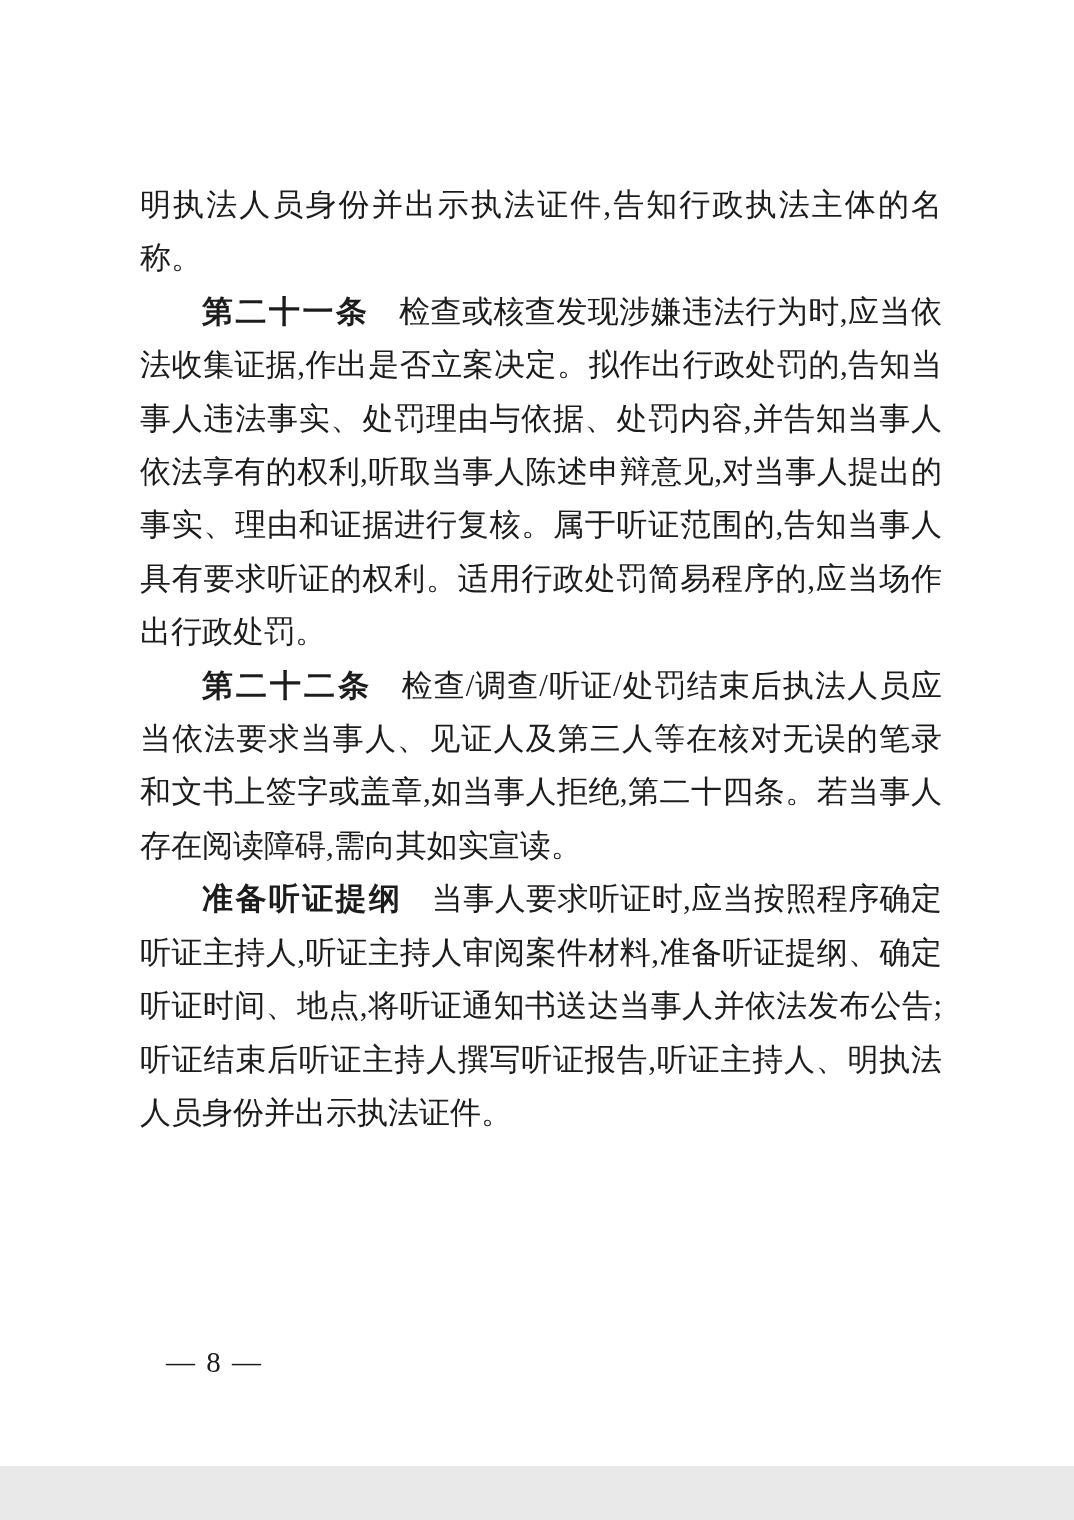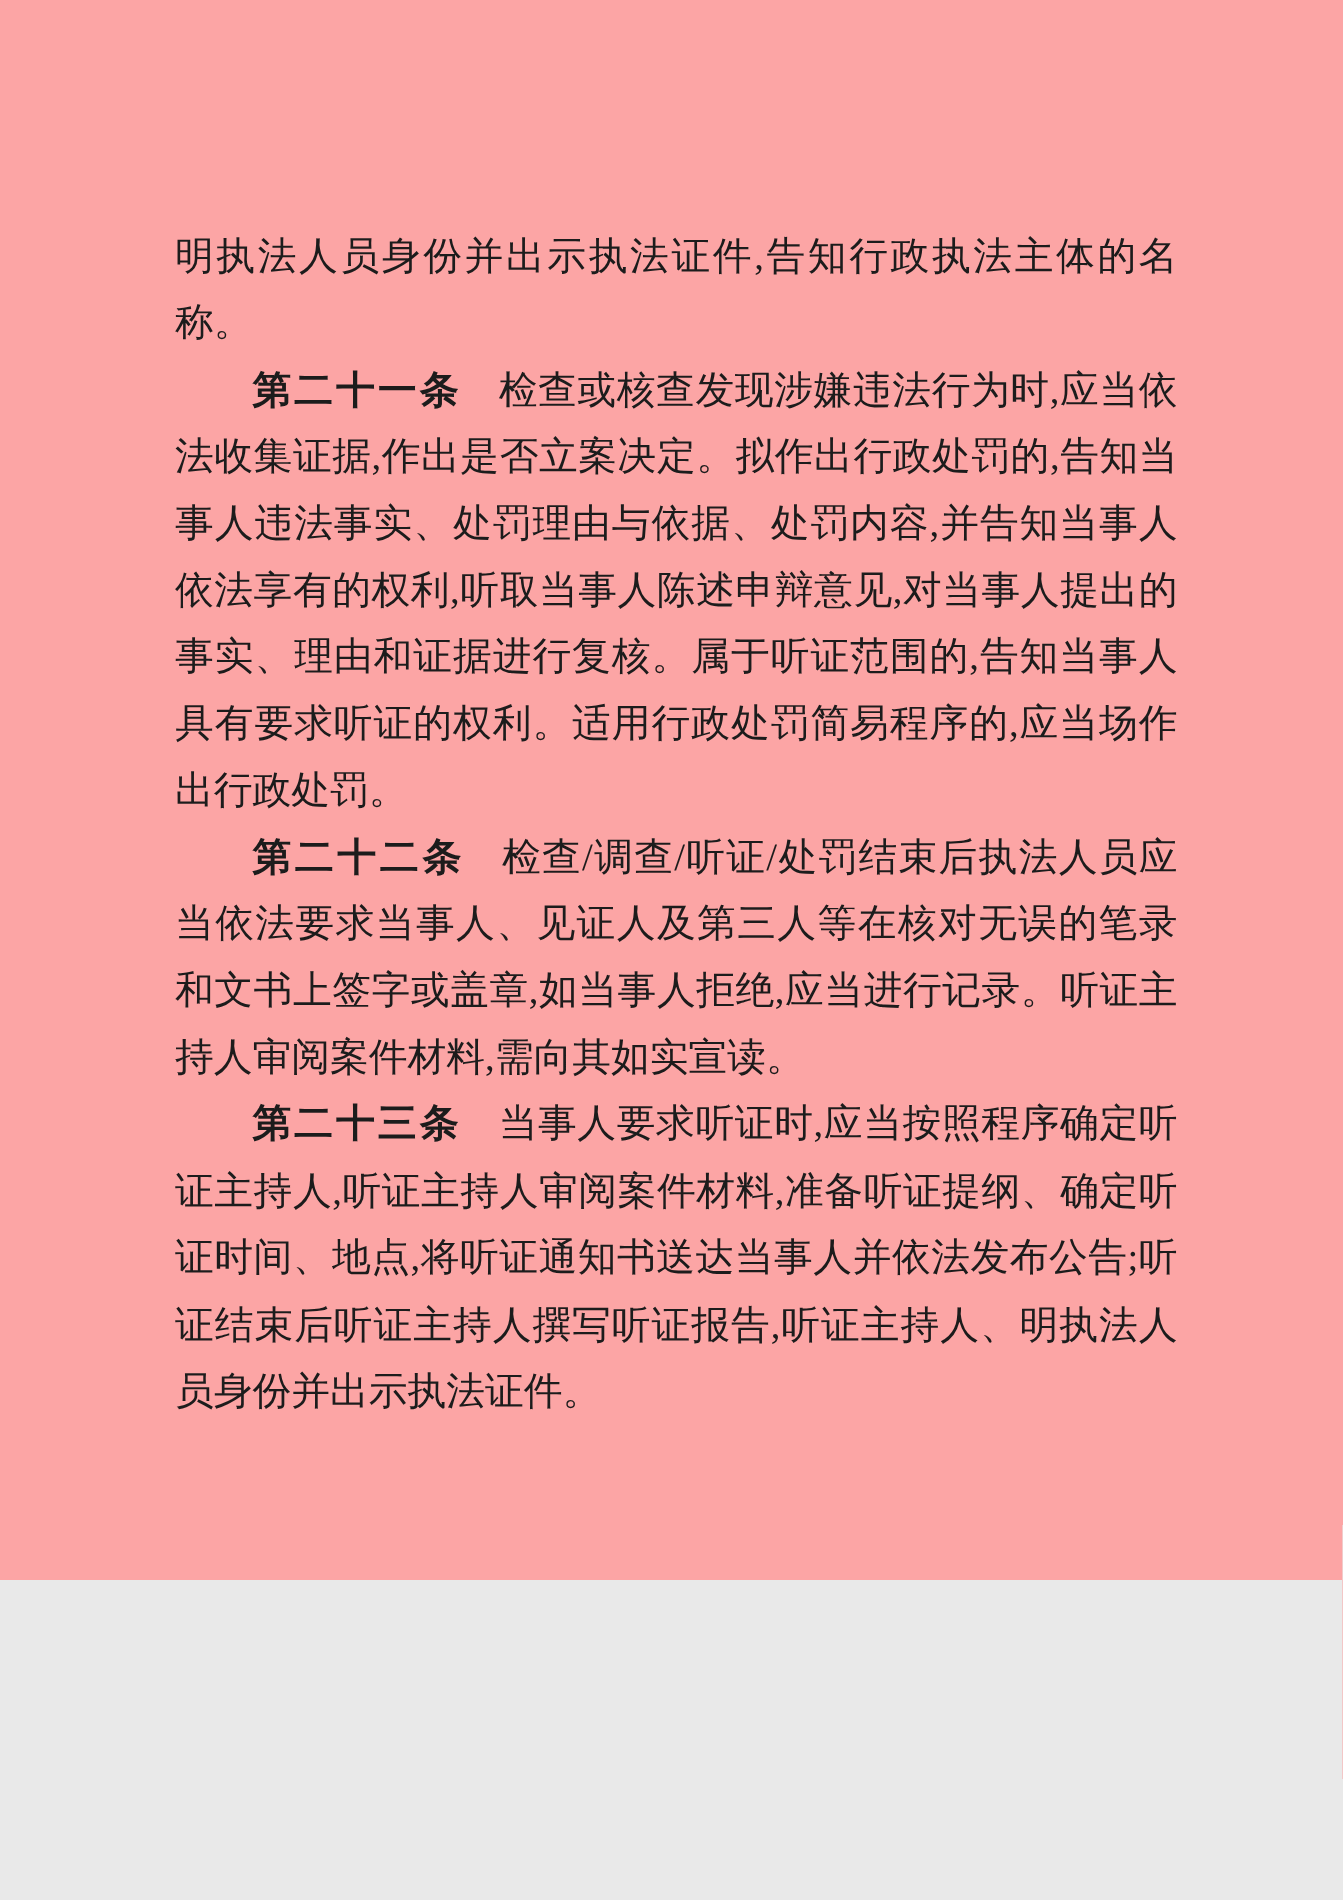--- a/index.html
+++ b/index.html
@@ -5,23 +5,23 @@
   * { margin: 0; padding: 0; box-sizing: border-box; }
 
   html, body {
     background: #e9e9e9;
     font-family: "Liberation Serif", "DejaVu Serif", serif;
   }
 
   .page {
     position: relative;
     width: 1074px;
-    height: 1264px;
+    height: 1466px;
     margin: 0 auto;
-    background: #fca5a5;
+    background: #ffffff;
     color: #1c1c1c;
     overflow: hidden;
   }
 
   .text-block {
     position: absolute;
     left: 140px;
     top: 178px;
     width: 802px;
     font-size: 31px;
@@ -67,25 +67,25 @@
     <p class="para continuation">
       <span>明执法人员身份并出示执法证件,告知行政执法主体的名称。</span>
     </p>
 
 
     <p class="para">
       <span class="article-label">第二十一条</span><span>检查或核查发现涉嫌违法行为时,应当依法收集证据,作出是否立案决定。拟作出行政处罚的,告知当事人违法事实、处罚理由与依据、处罚内容,并告知当事人依法享有的权利,听取当事人陈述申辩意见,对当事人提出的事实、理由和证据进行复核。属于听证范围的,告知当事人具有要求听证的权利。适用行政处罚简易程序的,应当场作出行政处罚。</span>
     </p>
 
     <p class="para">
-      <span class="article-label">第二十二条</span><span>检查/调查/听证/处罚结束后执法人员应当依法要求当事人、见证人及第三人等在核对无误的笔录和文书上签字或盖章,如当事人拒绝,应当进行记录。听证主持人审阅案件材料,需向其如实宣读。</span>
+      <span class="article-label">第二十二条</span><span>检查/调查/听证/处罚结束后执法人员应当依法要求当事人、见证人及第三人等在核对无误的笔录和文书上签字或盖章,如当事人拒绝,第二十四条。若当事人存在阅读障碍,需向其如实宣读。</span>
     </p>
 
     <p class="para">
-      <span class="article-label">第二十三条</span><span>当事人要求听证时,应当按照程序确定听证主持人,听证主持人审阅案件材料,准备听证提纲、确定听证时间、地点,将听证通知书送达当事人并依法发布公告;听证结束后听证主持人撰写听证报告,听证主持人、明执法人员身份并出示执法证件。</span>
+      <span class="article-label">准备听证提纲</span><span>当事人要求听证时,应当按照程序确定听证主持人,听证主持人审阅案件材料,准备听证提纲、确定听证时间、地点,将听证通知书送达当事人并依法发布公告;听证结束后听证主持人撰写听证报告,听证主持人、明执法人员身份并出示执法证件。</span>
     </p>
 
 
   </div>
 
   <div class="footer">
     <span>— 8 —</span>
   </div>
 
 </div>

